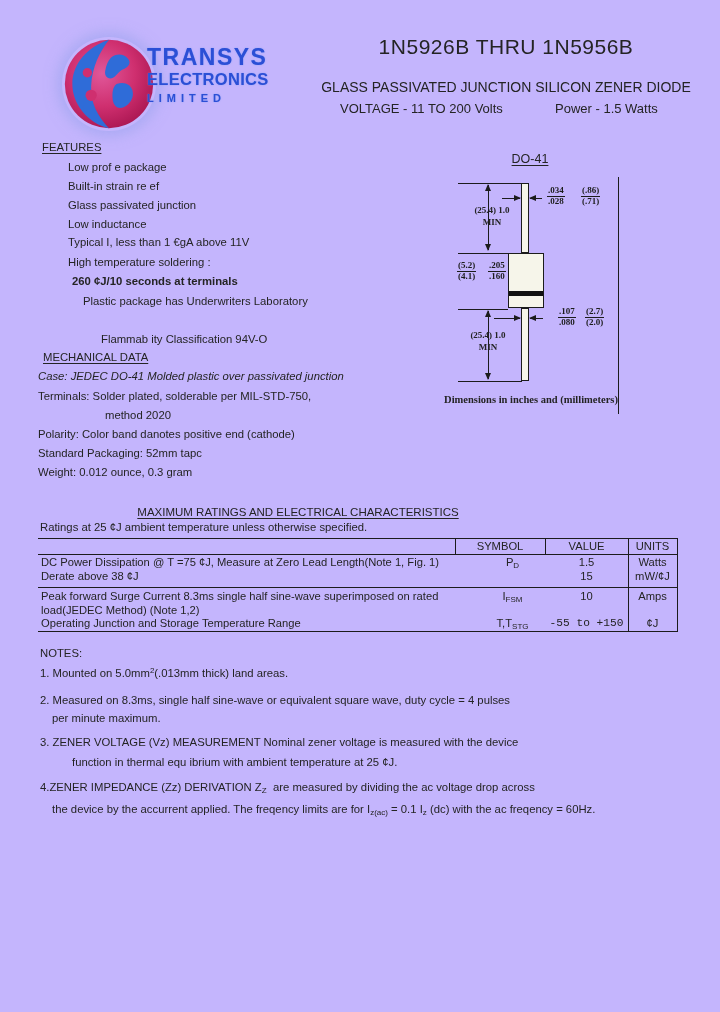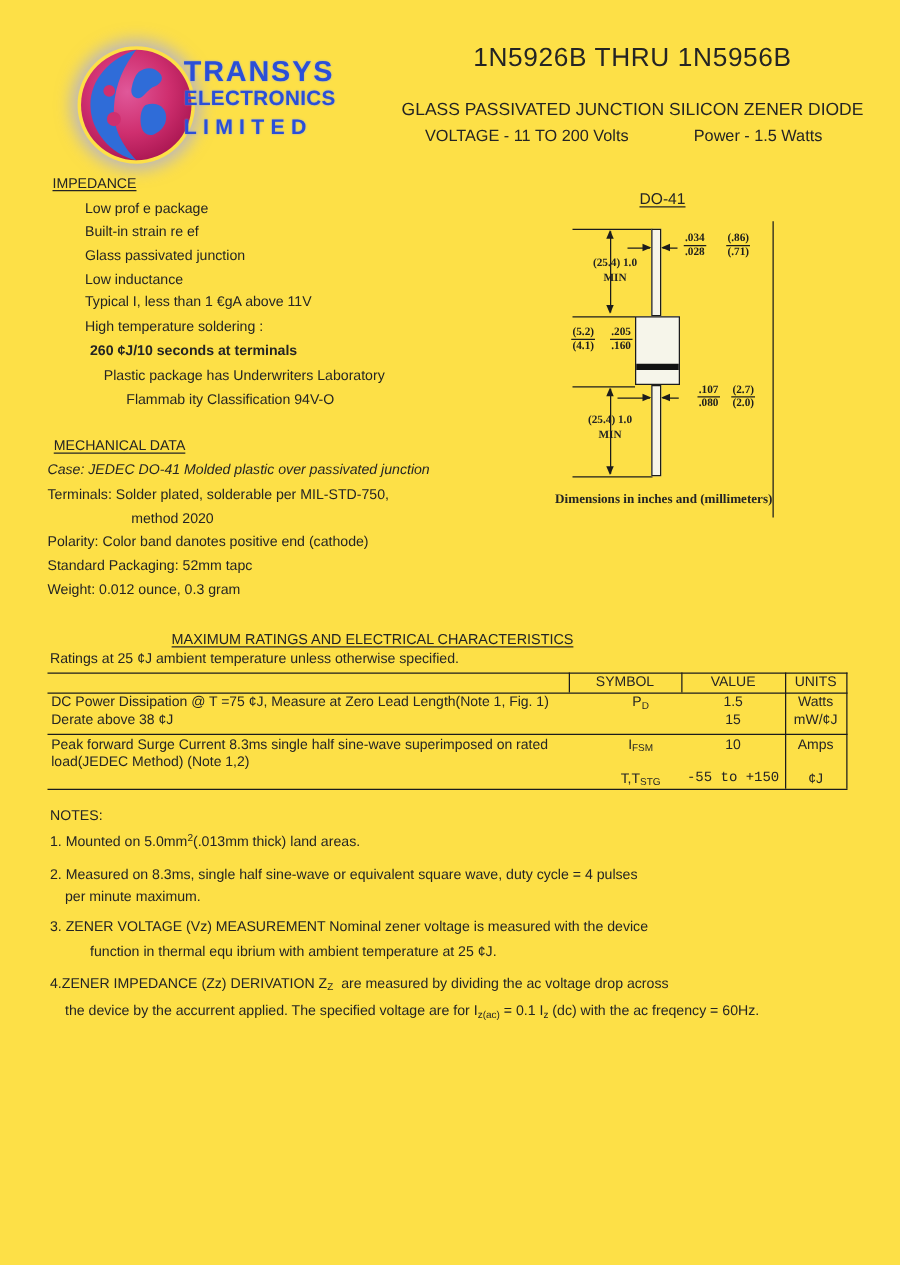--- a/index.html
+++ b/index.html
@@ -1,16 +1,16 @@
 <!DOCTYPE html>
 <html><head>
 <meta charset="utf-8">
 <style>
   html,body{margin:0;padding:0;}
-  .page{position:relative;width:720px;height:1012px;background:#fde047;
+  .page{position:relative;width:720px;height:1012px;background:#c4b5fd;
         font-family:"Liberation Sans",sans-serif;color:#242424;overflow:hidden;}
   .abs{position:absolute;}
   .u{text-decoration:underline;text-underline-offset:2px;}
   .c{text-align:center;}
   .body-txt{font-size:11.3px;line-height:13px;white-space:pre;}
   .tbl-txt{font-size:11.2px;line-height:13.5px;}
   .hl{position:absolute;background:#1c1c1c;height:1.2px;}
   .vl{position:absolute;background:#1c1c1c;width:1.2px;}
   .serifb{font-family:"Liberation Serif",serif;font-weight:bold;}
   .frac{position:absolute;font-family:"Liberation Serif",serif;font-weight:bold;
@@ -47,37 +47,37 @@
       <circle cx="50" cy="50" r="47" fill="url(#gg)"></circle>
       <path d="M50 3 C 28 10 11 28 11 50 C 11 72 28 92 50 97 C 38 84 30 70 31 52 C 32 32 40 16 50 3 Z" fill="#2f6cd8"></path>
       <path d="M52 22 c6 -5 14 -4 18 1 c4 4 1 9 -4 11 c-6 2 -8 8 -13 10 c-5 1 -8 -3 -7 -8 c1 -6 3 -11 6 -14 z" fill="#2f6cd8"></path>
       <path d="M58 50 c8 -3 15 0 17 7 c2 8 -3 15 -10 18 c-6 2 -10 -2 -11 -8 c-1 -7 0 -14 4 -17 z" fill="#2f6cd8"></path>
       <circle cx="27" cy="38" r="5" fill="#cf2f6f"></circle>
       <circle cx="31" cy="62" r="6" fill="#cf2f6f"></circle>
     </svg>
   </div>
   <div class="abs brand" style="left:147px;top:44px;font-size:23px;letter-spacing:1.5px;">TRANSYS</div>
   <div class="abs brand" style="left:147px;top:70px;font-size:16.5px;letter-spacing:0.3px;">ELECTRONICS</div>
-  <div class="abs brand" style="left:147px;top:92px;font-size:17px;letter-spacing:5px;">LIMITED</div>
+  <div class="abs brand" style="left:147px;top:92px;font-size:11px;letter-spacing:5px;">LIMITED</div>
 
   <div class="abs c" style="left:306px;top:35px;width:400px;font-size:21px;letter-spacing:0.5px;">1N5926B THRU 1N5956B</div>
   <div class="abs c" style="left:306px;top:79px;width:400px;font-size:14px;">GLASS PASSIVATED JUNCTION SILICON ZENER DIODE</div>
   <div class="abs" style="left:340px;top:101px;font-size:13px;">VOLTAGE - 11 TO 200 Volts</div>
   <div class="abs" style="left:555px;top:101px;font-size:13px;">Power - 1.5 Watts</div>
 
-  <div class="abs u body-txt" style="left:42px;top:141px;">IMPEDANCE</div>
+  <div class="abs u body-txt" style="left:42px;top:141px;">FEATURES</div>
   <div class="abs body-txt" style="left:68px;top:161px;">Low prof e package</div>
   <div class="abs body-txt" style="left:68px;top:180px;">Built-in strain re ef</div>
   <div class="abs body-txt" style="left:68px;top:199px;">Glass passivated junction</div>
   <div class="abs body-txt" style="left:68px;top:218px;">Low inductance</div>
   <div class="abs body-txt" style="left:68px;top:236px;">Typical I, less than 1 €gA above 11V</div>
   <div class="abs body-txt" style="left:68px;top:256px;">High temperature soldering :</div>
   <div class="abs body-txt" style="left:72px;top:275px;font-weight:bold;">260 ¢J/10 seconds at terminals</div>
   <div class="abs body-txt" style="left:68px;top:295px;margin-left:15px;">Plastic package has Underwriters Laboratory</div>
-  <div class="abs body-txt" style="left:73px;top:314px;padding-left:28px;">Flammab ity Classification 94V-O</div>
+  <div class="abs body-txt" style="left:73px;top:333px;padding-left:28px;">Flammab ity Classification 94V-O</div>
 
   <div class="abs" style="left:430px;top:148px;width:200px;height:272px;">
     <div class="abs u c" style="left:60px;top:4px;width:80px;font-size:12.5px;">DO-41</div>
 
     <div class="vl" style="left:188px;top:29px;height:237px;"></div>
 
     <div class="hl" style="left:28px;top:35px;width:64px;"></div>
     <div class="hl" style="left:28px;top:105px;width:50px;"></div>
     <div class="vl" style="left:57.5px;top:37px;height:65px;"></div>
     <div class="ah ah-up" style="left:54.5px;top:36px;"></div>
@@ -171,31 +171,32 @@
     <div class="abs tbl-txt pre" style="left:3px;top:32px;width:420px;">Derate above 38 ¢J</div>
     <div class="abs c tbl-txt" style="left:507px;top:32px;width:83px;">15</div>
     <div class="abs c tbl-txt" style="left:590px;top:32px;width:49px;">mW/¢J</div>
 
     <div class="abs tbl-txt pre" style="left:3px;top:52px;width:420px;">Peak forward Surge Current 8.3ms single half sine-wave superimposed on rated
 load(JEDEC Method) (Note 1,2)</div>
     <div class="abs c tbl-txt" style="left:427px;top:52px;width:95px;"><span>I</span><span class="sb">FSM</span></div>
     <div class="abs c tbl-txt" style="left:507px;top:52px;width:83px;">10</div>
     <div class="abs c tbl-txt" style="left:590px;top:52px;width:49px;">Amps</div>
 
+    <div class="abs tbl-txt pre" style="left:3px;top:79px;width:420px;">Operating Junction and Storage Temperature Range</div>
     <div class="abs c tbl-txt" style="left:427px;top:79px;width:95px;"><span>T,T</span><span class="sb">STG</span></div>
     <div class="abs c tbl-txt" style="left:507px;top:79px;width:83px;font-family:Liberation Mono, monospace;">-55 to +150</div>
     <div class="abs c tbl-txt" style="left:590px;top:79px;width:49px;">¢J</div>
   </div>
 
   <div class="abs body-txt" style="left:40px;top:647px;">NOTES:</div>
 
   <div class="abs body-txt" style="left:40px;top:664px;"><span>1. Mounted on 5.0mm</span><span class="sp">2</span><span>(.013mm thick) land areas.</span></div>
 
   <div class="abs body-txt" style="left:40px;top:694px;">2. Measured on 8.3ms, single half sine-wave or equivalent square wave, duty cycle = 4 pulses</div>
   <div class="abs body-txt" style="left:52px;top:712px;">per minute maximum.</div>
   <div class="abs body-txt" style="left:40px;top:736px;">3. ZENER VOLTAGE (Vz) MEASUREMENT Nominal zener voltage is measured with the device</div>
   <div class="abs body-txt" style="left:52px;top:756px;margin-left:20px;">function in thermal equ ibrium with ambient temperature at 25 ¢J.</div>
 
   <div class="abs body-txt" style="left:40px;top:781px;"><span>4.ZENER IMPEDANCE (Zz) DERIVATION Z</span><span class="sb">Z</span><span>  are measured by dividing the ac voltage drop across</span></div>
 
-  <div class="abs body-txt" style="left:52px;top:803px;"><span>the device by the accurrent applied. The specified voltage are for I</span><span class="sb">z(ac)</span><span> = 0.1 I</span><span class="sb">z</span><span> (dc) with the ac freqency = 60Hz.</span></div>
+  <div class="abs body-txt" style="left:52px;top:803px;"><span>the device by the accurrent applied. The freqency limits are for I</span><span class="sb">z(ac)</span><span> = 0.1 I</span><span class="sb">z</span><span> (dc) with the ac freqency = 60Hz.</span></div>
 
 </div>
 
 </body></html>

